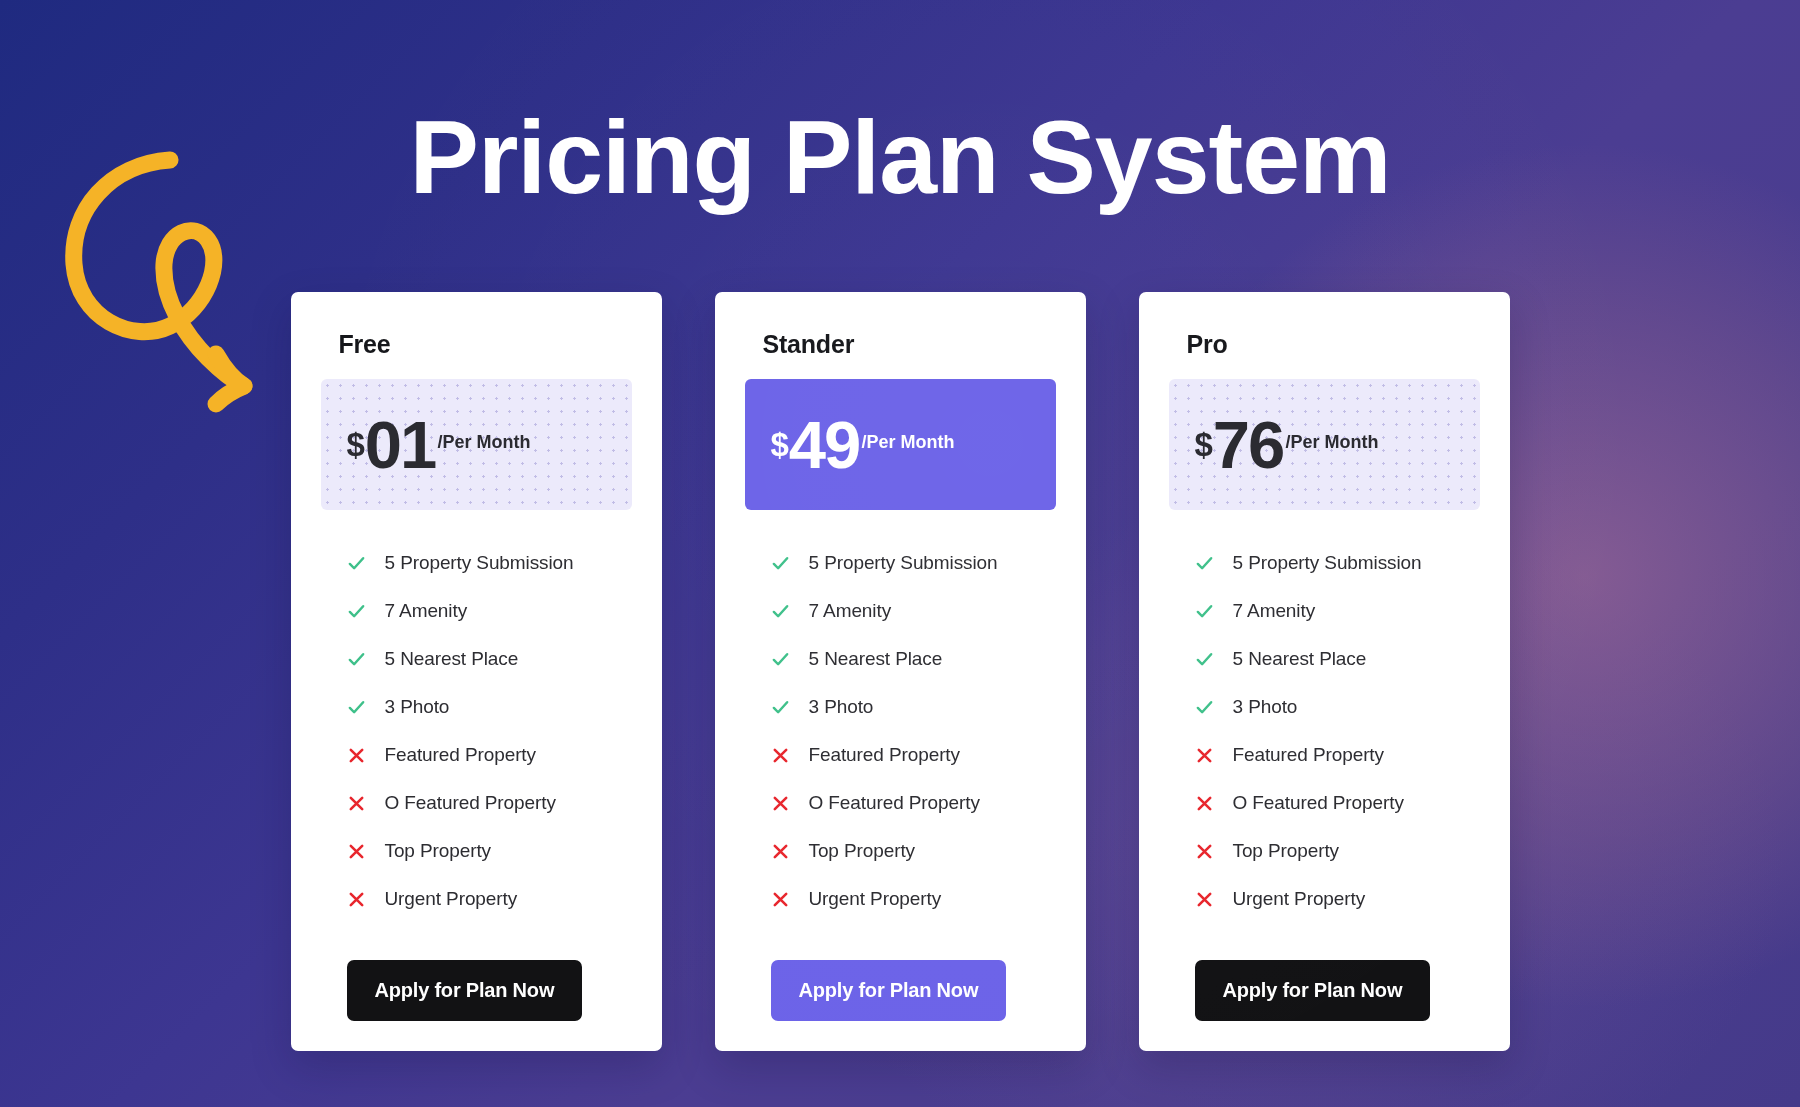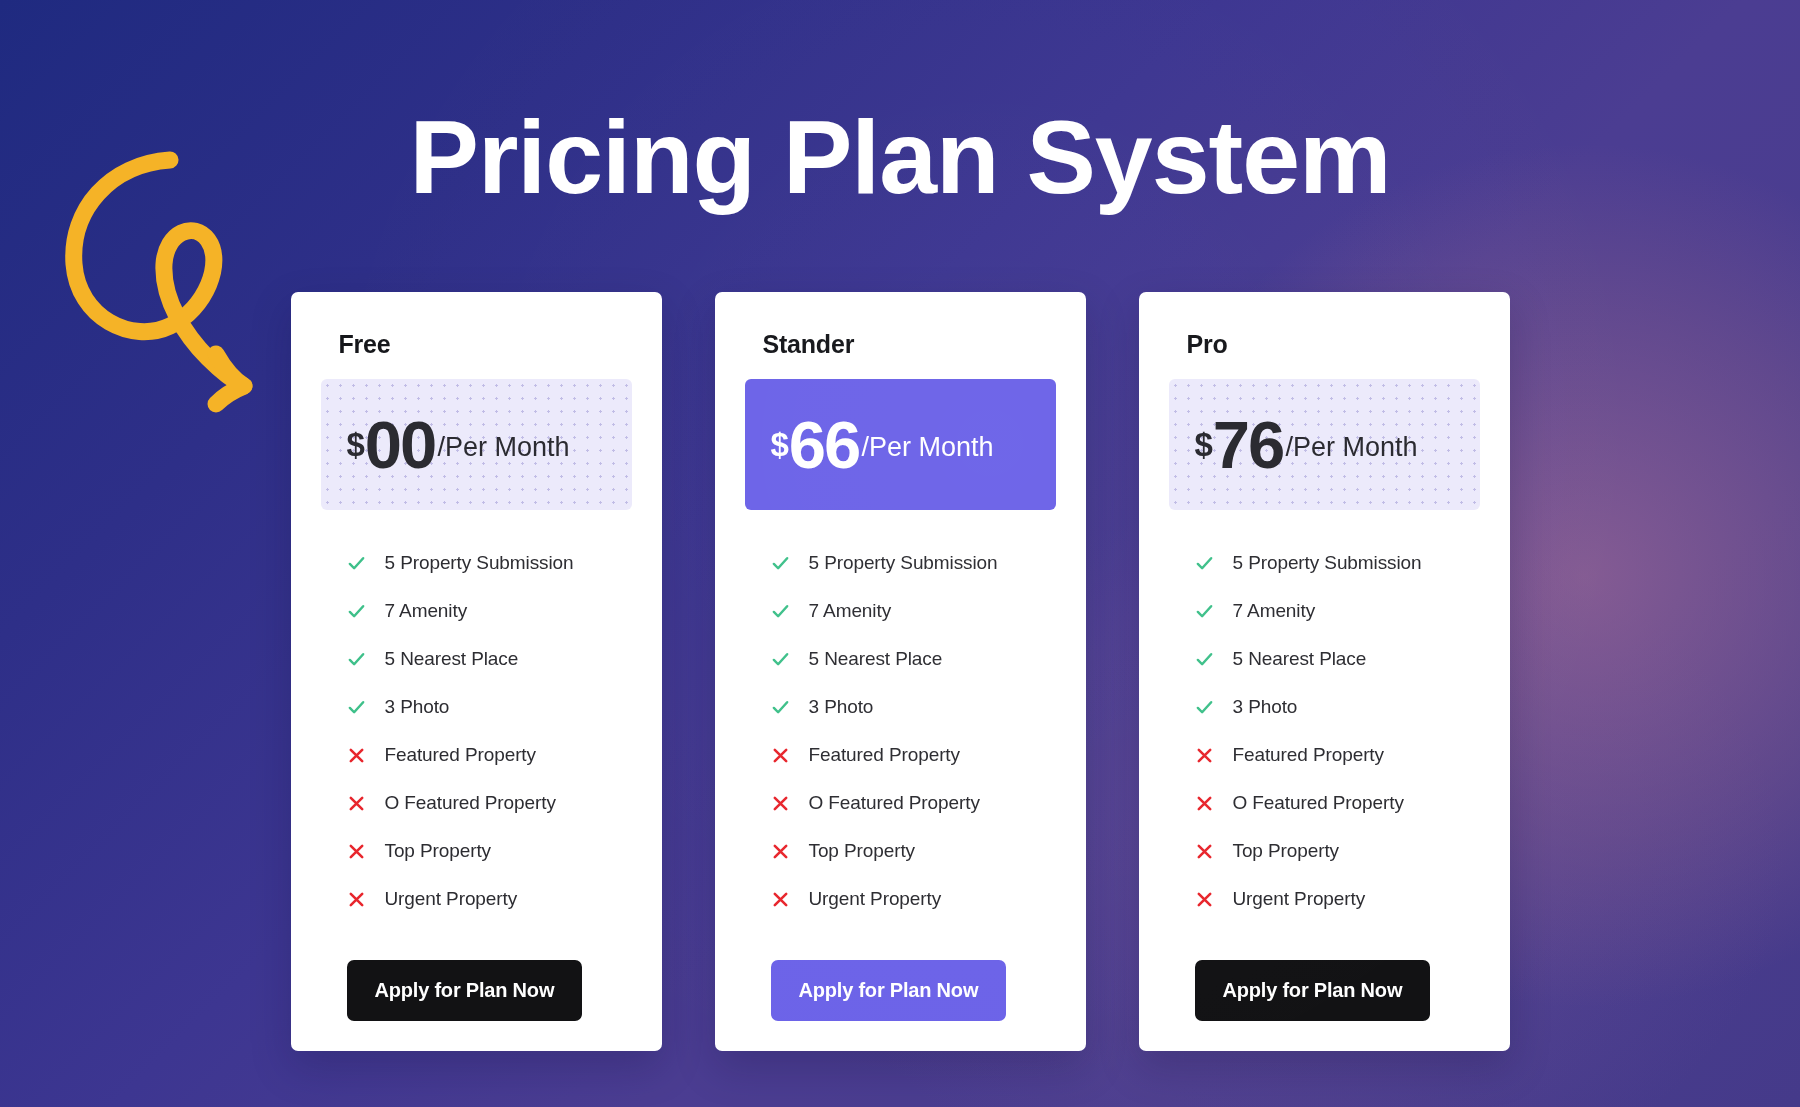--- a/index.html
+++ b/index.html
@@ -106,24 +106,24 @@
     line-height:1;
     margin-top:14px;
   }
   .amount{
     font-size:67px;
     font-weight:bold;
     line-height:0.92;
     letter-spacing:-2px;
   }
   .period{
-    font-size:27px;
-    font-weight:400;
+    font-size:18px;
+    font-weight:700;
     align-self:flex-end;
-    margin-bottom:12px;
+    margin-bottom:22px;
     margin-left:2px;
   }
   .price-box.light .currency,
   .price-box.light .amount{ color:#2b2b31; }
   .price-box.light .period{ color:#2b2b31; }
   .price-box.purple .currency,
   .price-box.purple .amount,
   .price-box.purple .period{ color:#ffffff; }
 
   
@@ -183,21 +183,21 @@
   <h1 class="title">Pricing Plan System</h1>
 
   <div class="cards">
 
     <div class="card">
       <div class="plan-name">Free</div>
 
       <div class="price-box light">
         <div class="price-row">
           <span class="currency">$</span>
-          <span class="amount">00</span>
+          <span class="amount">01</span>
           <span class="period">/Per Month</span>
         </div>
       </div>
 
       <ul class="features">
         <li class="feature">
           <svg class="ficon" viewBox="0 0 20 20">
               <path d="M3 10.5 L7.5 15 L17 4.5" stroke="#3ec08a" stroke-width="2.6" fill="none" stroke-linecap="round" stroke-linejoin="round"></path>
             </svg>
           <span class="flabel">5 Property Submission</span>
@@ -248,21 +248,21 @@
 
       <button class="cta dark">Apply for Plan Now</button>
     </div>
 
     <div class="card featured">
       <div class="plan-name">Stander</div>
 
       <div class="price-box purple">
         <div class="price-row">
           <span class="currency">$</span>
-          <span class="amount">66</span>
+          <span class="amount">49</span>
           <span class="period">/Per Month</span>
         </div>
       </div>
 
       <ul class="features">
         <li class="feature">
           <svg class="ficon" viewBox="0 0 20 20">
               <path d="M3 10.5 L7.5 15 L17 4.5" stroke="#3ec08a" stroke-width="2.6" fill="none" stroke-linecap="round" stroke-linejoin="round"></path>
             </svg>
           <span class="flabel">5 Property Submission</span>

